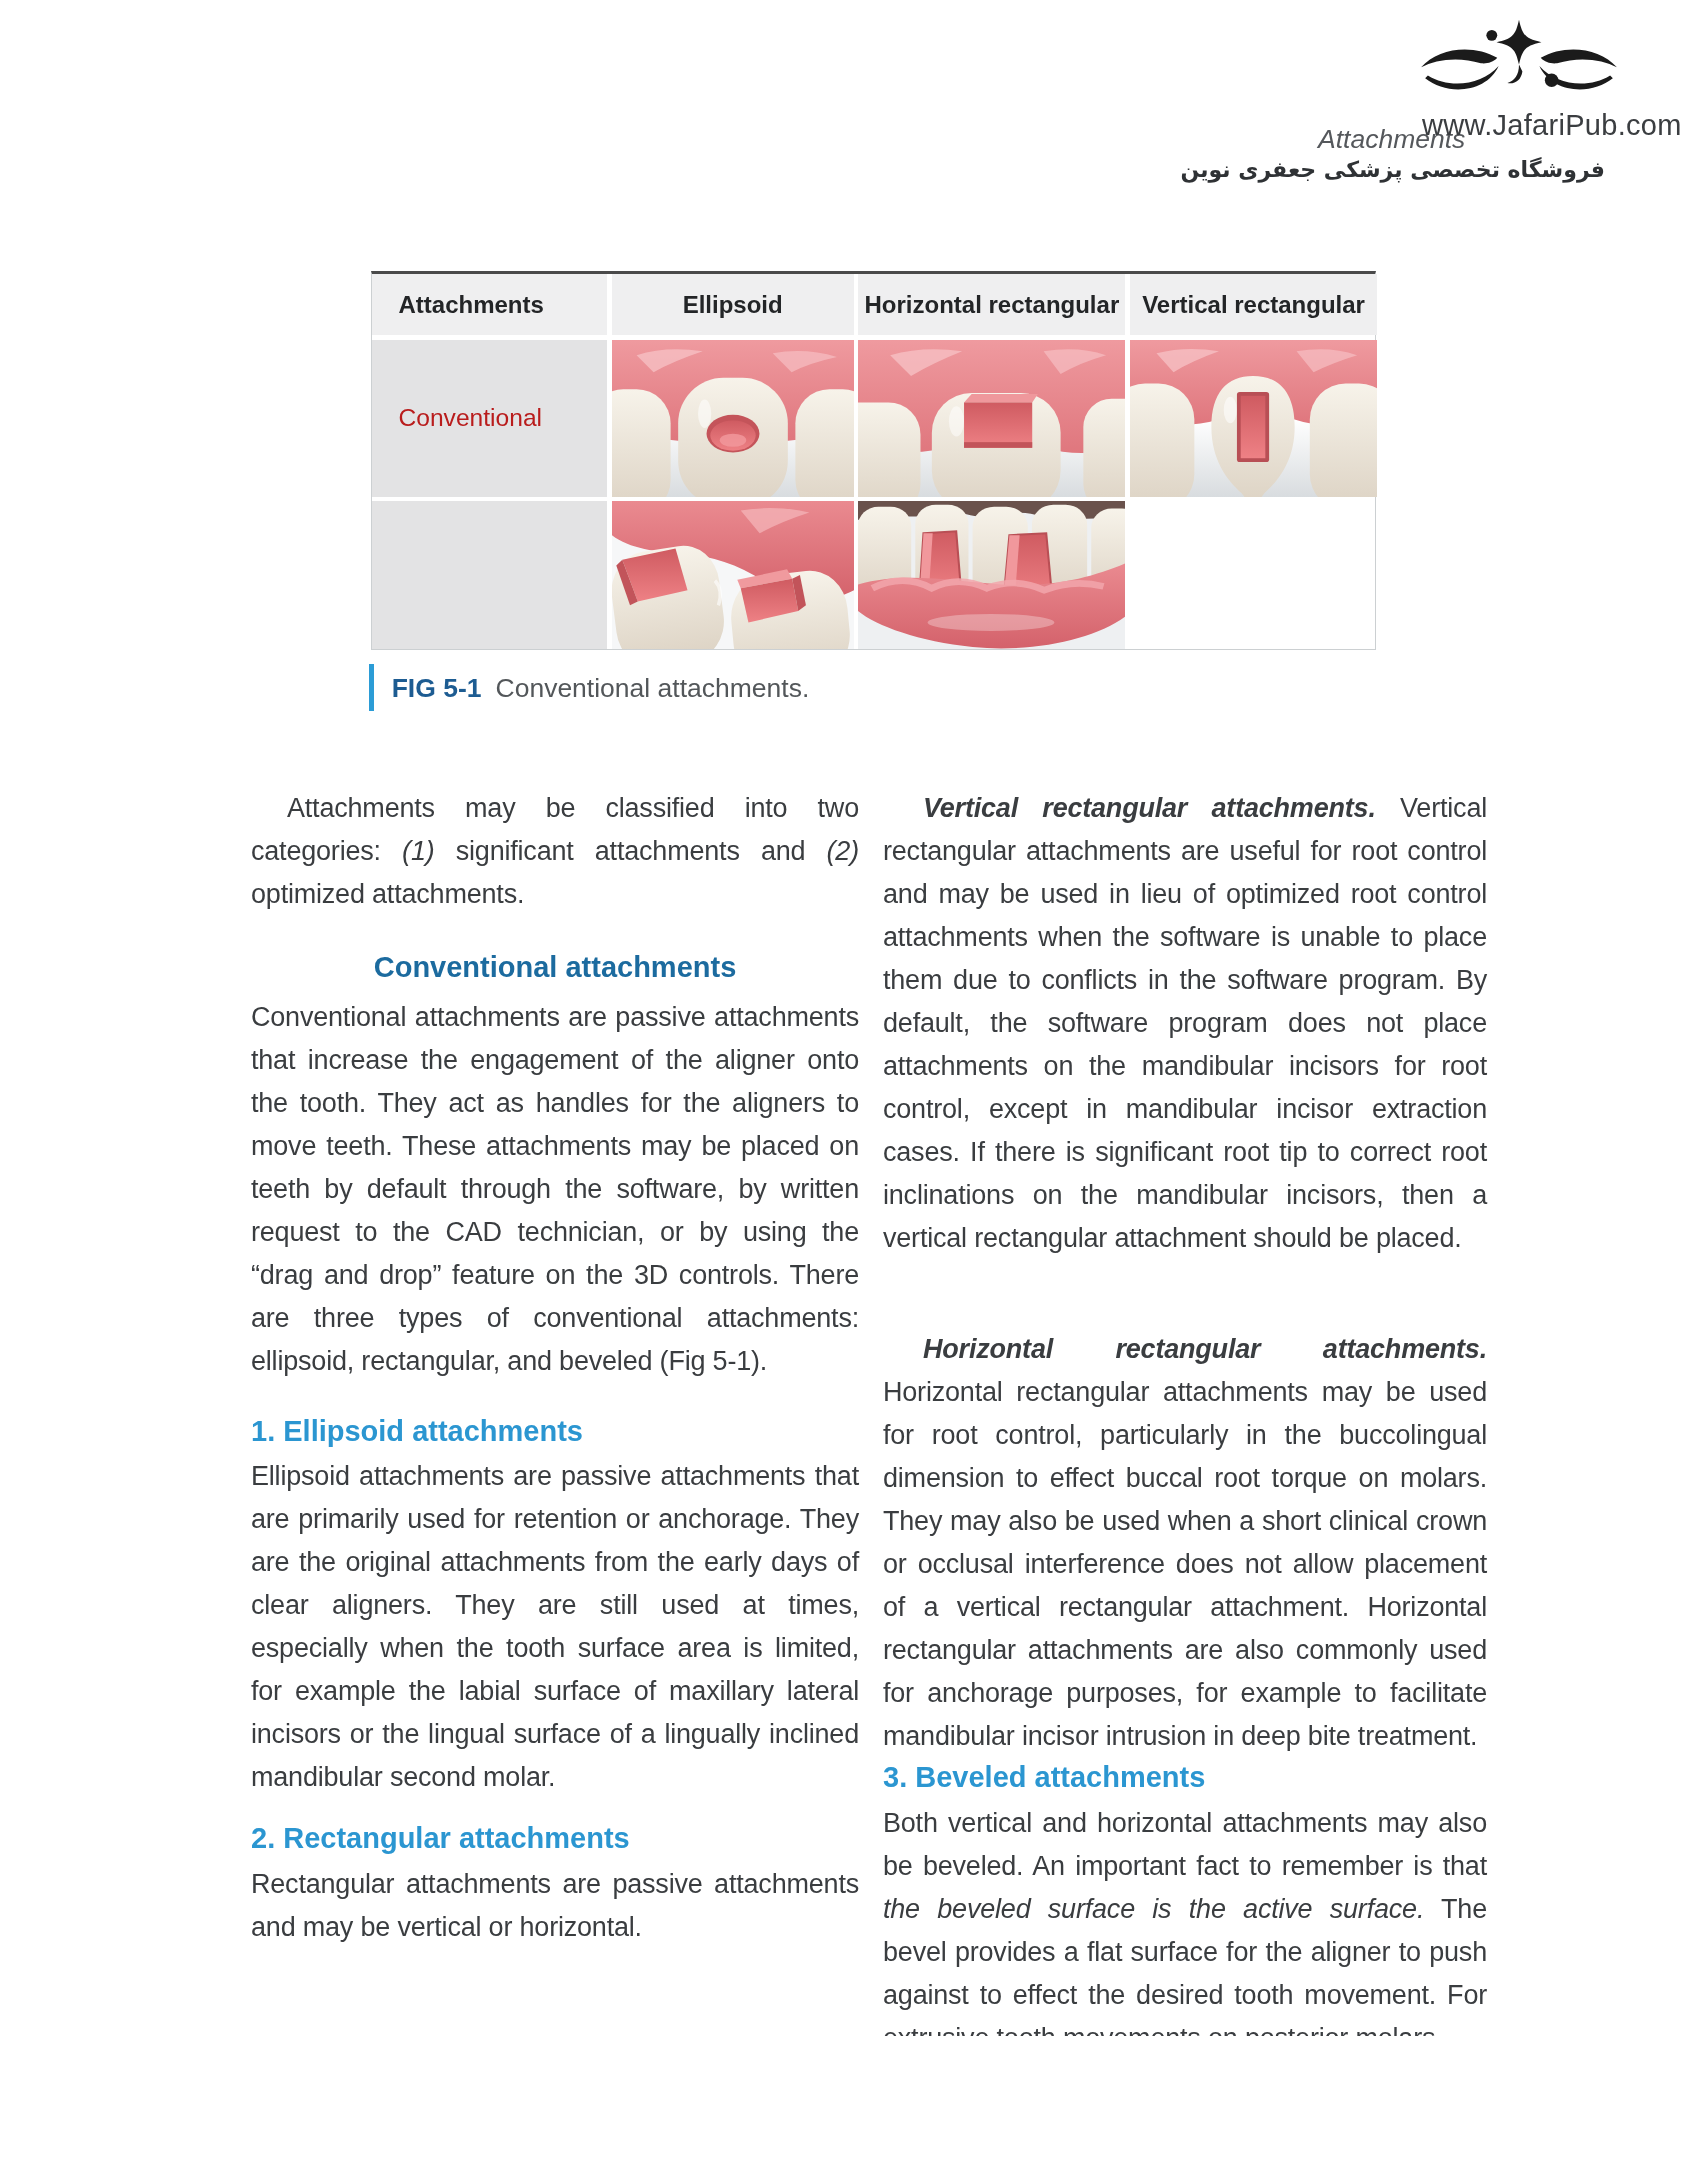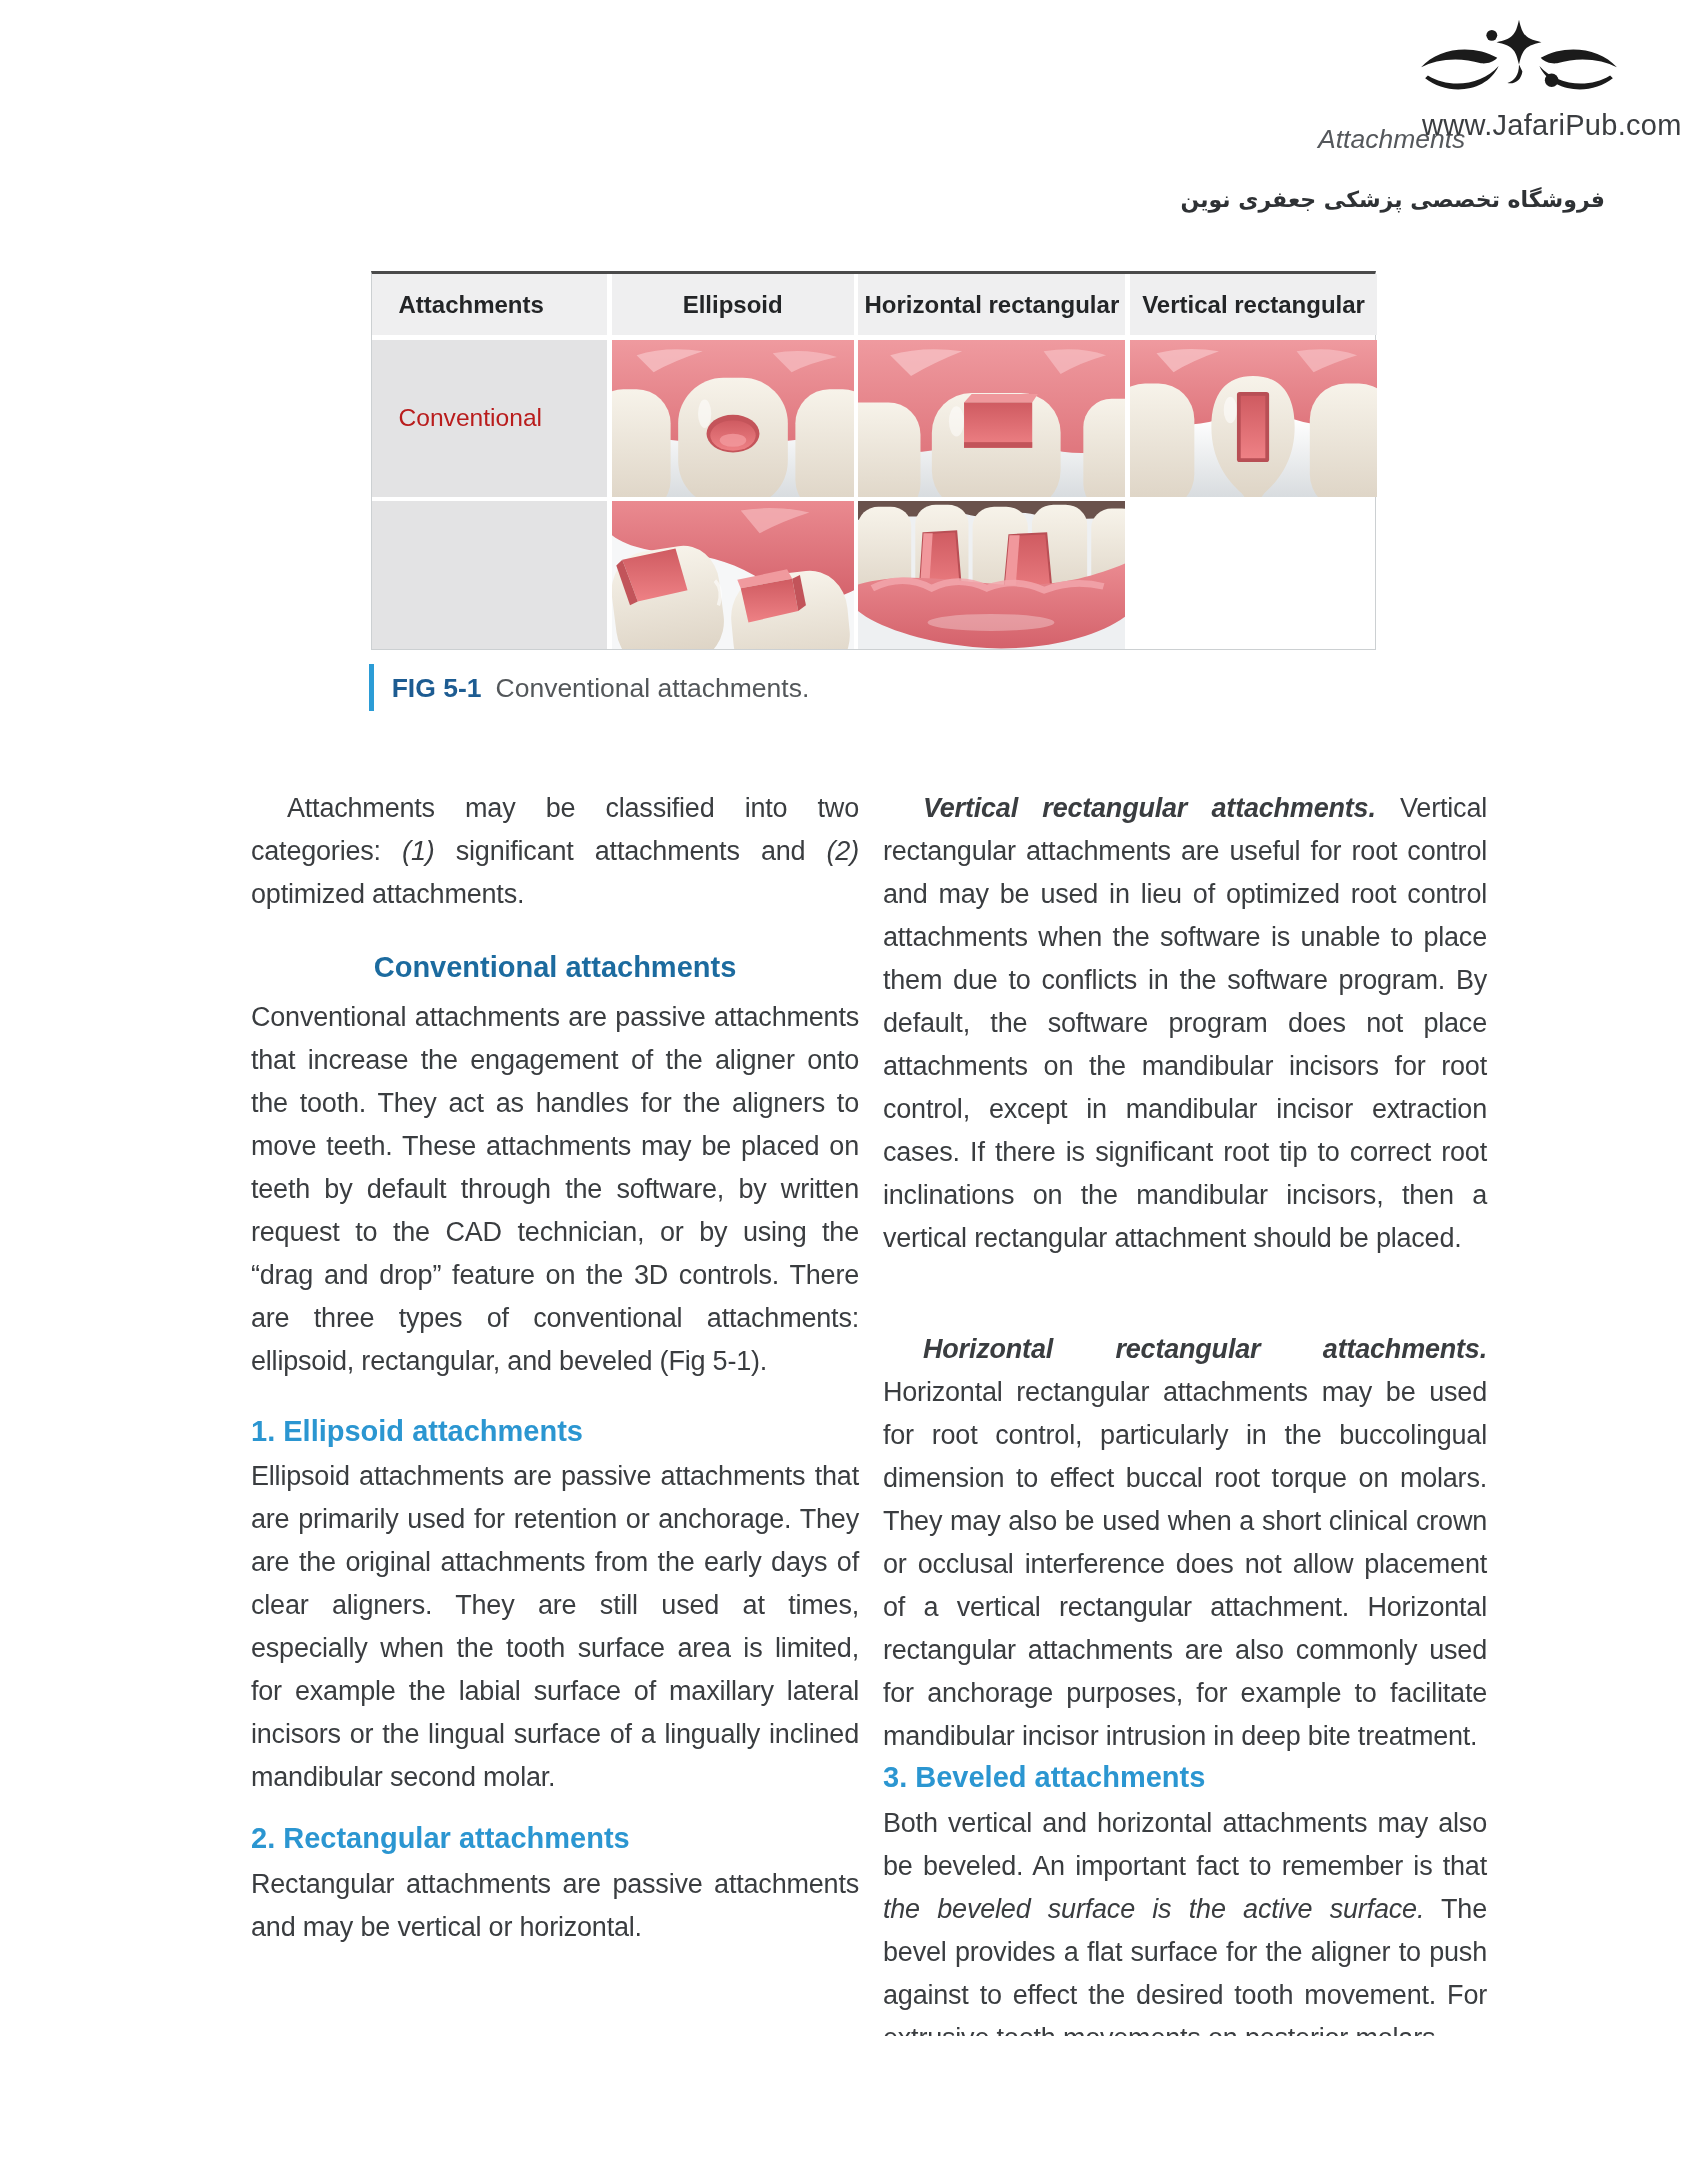--- a/index.html
+++ b/index.html
@@ -4,21 +4,21 @@
 <style>
   html,body{margin:0;padding:0;background:#ffffff;}
   #page{position:relative;width:1703px;height:2036px;background:#fff;overflow:hidden;
         font-family:"Liberation Sans","DejaVu Sans",sans-serif;color:var(--body-text,#3a3d40);}
 
   
   .logo{position:absolute;left:1417px;top:17px;width:204px;height:102px;}
   .running-title{position:absolute;left:1318px;top:124px;font-size:26.5px;font-style:italic;color:#55585c;}
   .website{position:absolute;left:1422px;top:109px;font-size:29px;color:#3b3e41;letter-spacing:0.3px;}
   .persian{position:absolute;top:157px;right:98px;font-size:22px;font-weight:600;color:#2f3235;
-           direction:rtl;font-family:"DejaVu Sans",sans-serif;margin-top:30px;}
+           direction:rtl;font-family:"DejaVu Sans",sans-serif;}
 
   
   .figure{position:absolute;left:371px;top:271px;width:1005px;}
   .fig-table{display:grid;grid-template-columns:235px 242px 267px 247px;grid-template-rows:61px 157px 148px;
              gap:4.7px;background:#fff;border:0.9px solid #ccd0d2;
              border-top:3.8px solid var(--table-top-border,#4a4a4a);}
   .th{background:var(--table-header-bg,#efeff0);display:flex;align-items:center;justify-content:center;
       font-weight:700;font-size:24px;color:#232527;}
   .th.first{justify-content:flex-start;padding-left:26.5px;}
   .rowlabel{background:var(--table-label-bg,#e3e3e4);display:flex;align-items:center;

